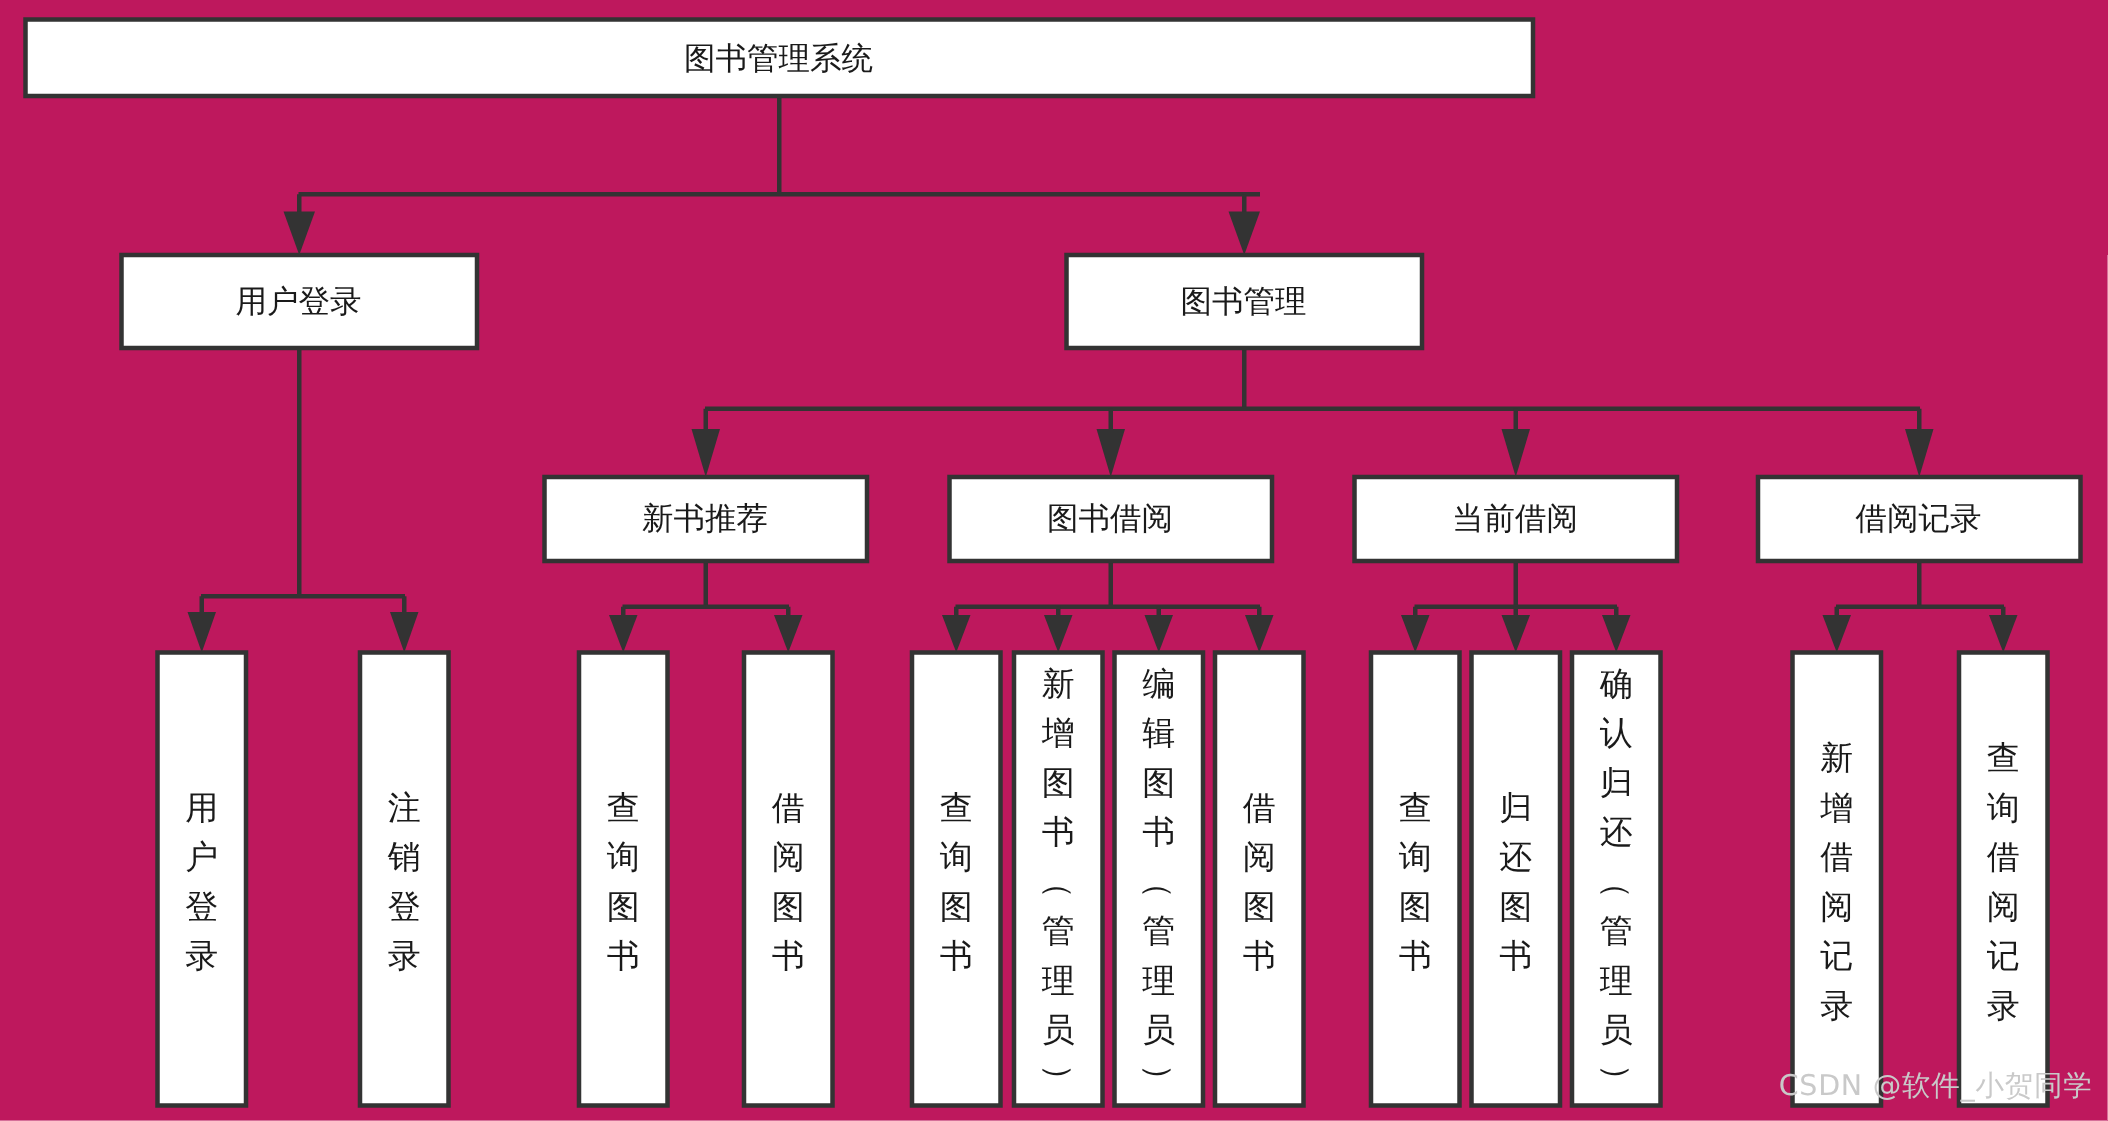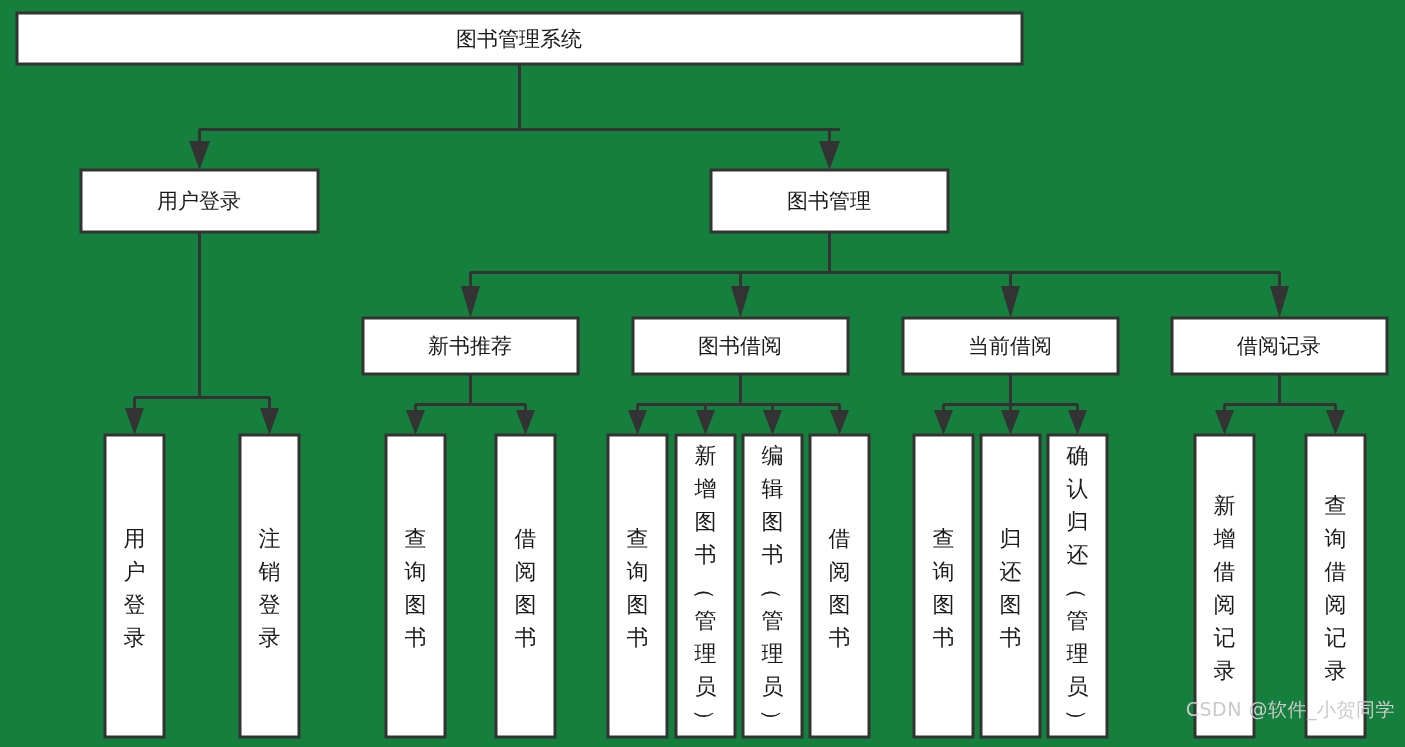--- a/index.html
+++ b/index.html
@@ -10,21 +10,21 @@
   body {
     width: 1405px;
     height: 747px;
     font-family: "DejaVu Sans", "Liberation Sans", sans-serif;
     overflow: hidden;
   }
   #diagram-root {
     position: relative;
     width: 1405px;
     height: 747px;
-    background: #15803d;
+    background: #be185d;
     text-align: center;
   }
   svg#tree-svg {
     position: absolute;
     top: 0;
     left: 0;
     width: 1405px;
     height: 747px;
     display: block;
   }
@@ -52,21 +52,21 @@
     fill: none;
     stroke-linecap: butt;
   }
   .arrow-head {
     fill: #333333;
     stroke: none;
   }
   .watermark {
     position: absolute;
     right: 10px;
-    bottom: 24px;
+    bottom: 10px;
     font-family: "DejaVu Sans", "Liberation Sans", sans-serif;
     font-size: 19px;
     color: #c9c9c9;
     white-space: nowrap;
     letter-spacing: 0.5px;
     user-select: none;
   }
 </style>
 </head>
 <body>

